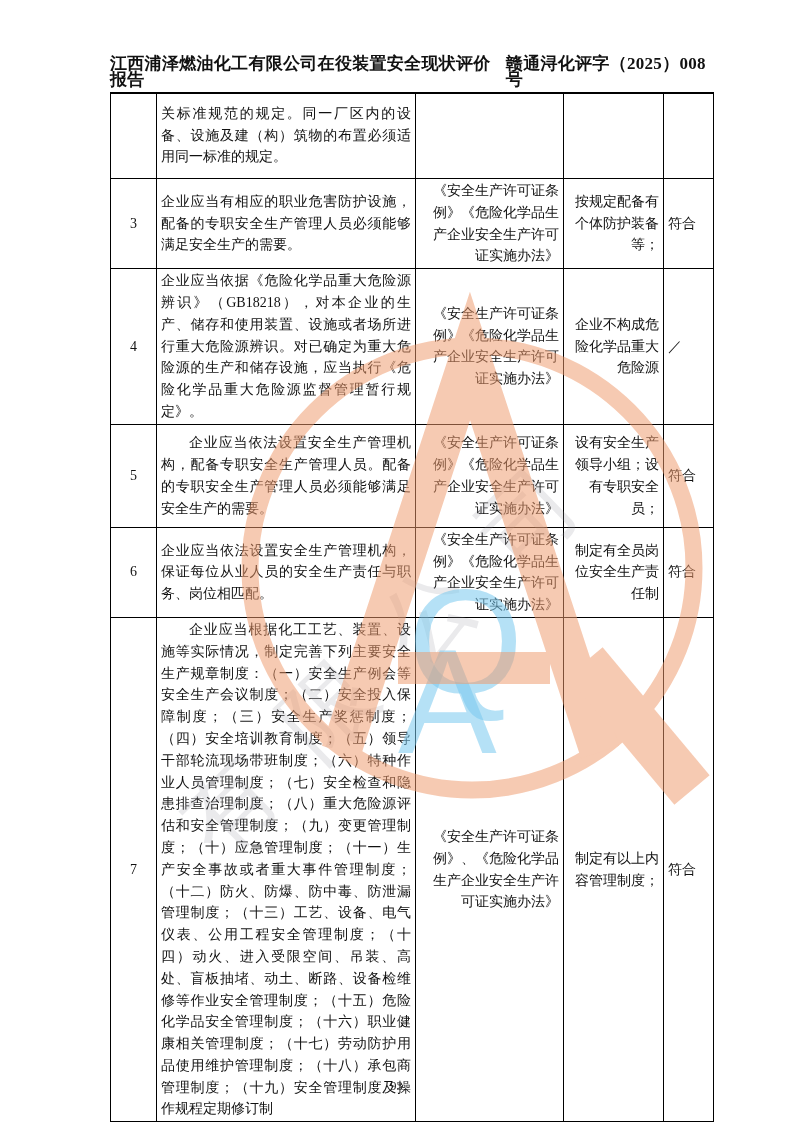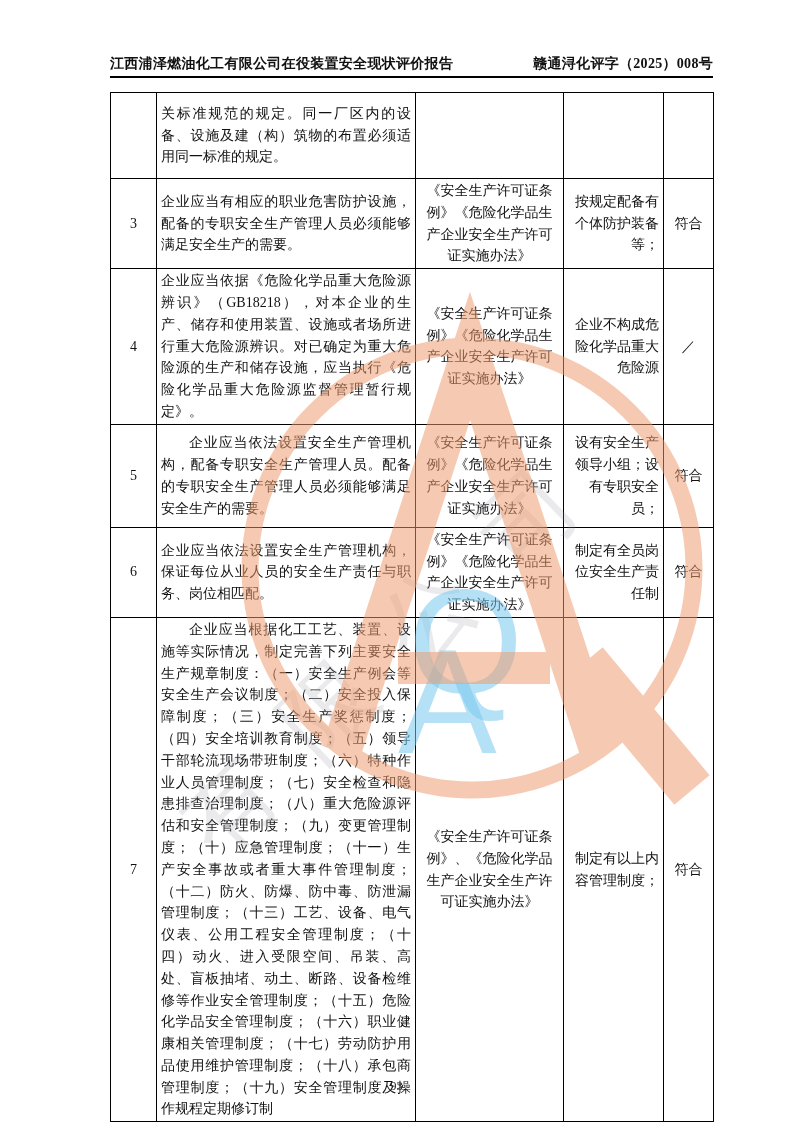--- a/index.html
+++ b/index.html
@@ -4,39 +4,39 @@
 <style>
   html,body{margin:0;padding:0;background:#e8e8e8;}
   .sheet{
     position:relative;width:793px;height:1122px;background:#ffffff;
     font-family:"Liberation Serif", serif;color:#111;margin:0 auto;overflow:hidden;
   }
   
   .hdr{
     position:absolute;left:110px;top:56px;width:603px;
     display:flex;justify-content:space-between;align-items:flex-end;
-    border-bottom:2px solid #000;padding-bottom:4px;font-size:14px;line-height:16px;
+    border-bottom:2px solid #000;padding-bottom:4px;font-size:17px;line-height:16px;
   }
   .hdr-left{font-weight:600;letter-spacing:.3px;}
   .hdr-right{font-weight:bold;letter-spacing:.3px;}
   
   table.doc{
     position:absolute;left:110px;top:92px;width:603px;
     border-collapse:collapse;table-layout:fixed;
     font-size:14px;line-height:21.8px;
   }
   table.doc td{
     border:1px solid #000;vertical-align:middle;
     padding:1px 4px;overflow:hidden;
   }
   .c-no{text-align:center;}
   .c-content{text-align:justify;}
-  .c-basis{text-align:center;padding:1px 6px;}
+  .c-basis{text-align:right;padding:1px 6px;}
   .c-situation{text-align:right;}
-  .c-conclusion{text-align:center;}
+  .c-conclusion{text-align:left;}
   td.vtop{vertical-align:top;padding-top:5px;}
   td.indent{text-indent:2em;}
   tr.h-a{height:86px;}
   tr.h-3{height:84px;}
   tr.h-4{height:138px;}
   tr.h-5{height:103px;}
   tr.h-6{height:84px;}
   tr.h-7{height:417px;}
   
   .footer{

